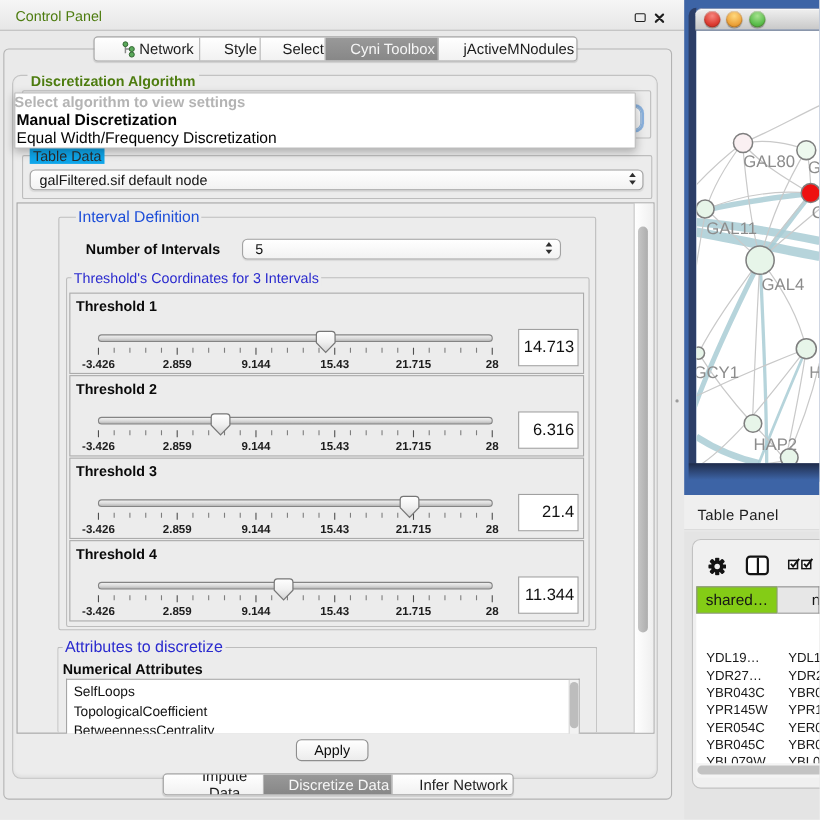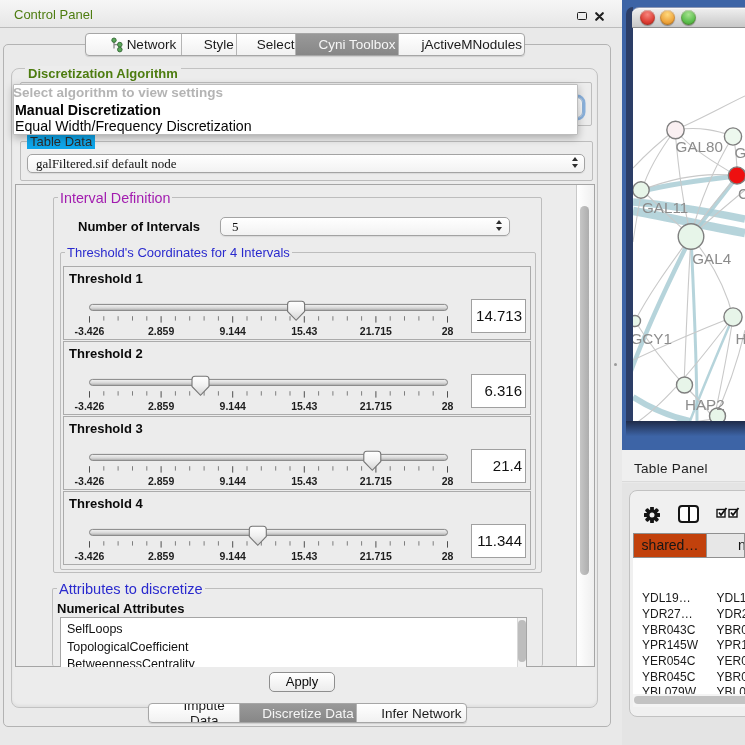--- a/index.html
+++ b/index.html
@@ -1,20 +1,20 @@
 <!DOCTYPE html>
 <html><head><meta charset="utf-8"><style>
 *{margin:0;padding:0;box-sizing:border-box;}
 html,body{width:745px;height:745px;overflow:hidden;}
 body{font-family:"Liberation Sans",sans-serif;background:#e9e9e9;}
 #root{position:relative;width:745px;height:745px;overflow:hidden;}
 .abs{position:absolute;}
 .grp{position:absolute;border:1px solid #bdbdbd;border-radius:2px;}
 .grpt{position:absolute;top:-7px;left:4px;background:#ececec;padding:0 2px;line-height:14px;white-space:nowrap;}
-.cmb{position:absolute;background:linear-gradient(#ffffff,#f2f2f2);border:1px solid #a3a3a3;border-radius:5px;box-shadow:0 1px 1px rgba(0,0,0,0.08);font-family:Liberation Serif, serif;}
+.cmb{position:absolute;background:linear-gradient(#ffffff,#f2f2f2);border:1px solid #a3a3a3;border-radius:5px;box-shadow:0 1px 1px rgba(0,0,0,0.08);}
 .cmbtx{position:absolute;left:8px;top:0;font-size:13px;color:#111;}
 .spin{position:absolute;width:8px;}
 .spin .up{width:0;height:0;border-left:3.5px solid transparent;border-right:3.5px solid transparent;border-bottom:4.5px solid #2e2e2e;margin-bottom:2.5px;}
 .spin .dn{width:0;height:0;border-left:3.5px solid transparent;border-right:3.5px solid transparent;border-top:4.5px solid #2e2e2e;}
 .thp{position:absolute;left:63px;width:468px;height:74px;border:1px solid #ababab;background:#ececec;}
 .tht{position:absolute;left:5px;top:4px;font-weight:bold;font-size:13px;color:#0a0a0a;}
 .vbox{position:absolute;left:407px;top:32px;width:55px;height:34px;background:#fff;border:1px solid #a0a0a0;font-size:15px;color:#111;text-align:right;line-height:32px;padding-right:3px;}
 .seg{position:absolute;display:flex;background:linear-gradient(#ffffff,#f1f1f1);border:1px solid #a6a6a6;border-radius:4px;box-shadow:0 1px 1px rgba(0,0,0,0.12);overflow:hidden;}
 .seg div{font-size:13.5px;color:#1b1b1b;text-align:center;border-right:1px solid #b5b5b5;display:flex;align-items:center;justify-content:center;padding-left:20px;}
 .seg div:last-child{border-right:none;}
@@ -52,32 +52,32 @@
       <span class="cmbtx" style="line-height:18px;">galFiltered.sif default node</span>
     </div>
 <div class="spin" style="left:572px;top:157px;">
       <div class="up"></div>
       <div class="dn"></div>
     </div>
 <div class="abs" style="left:15px;top:184px;width:580px;height:483px;border:1px solid #a5a5a5;background:#ececec;"></div>
 <div class="abs" style="left:576px;top:185px;width:18px;height:481px;background:linear-gradient(90deg,#ffffff,#efefef);border-left:1px solid #c9c9c9;"></div>
 <div class="abs" style="left:580px;top:206px;width:9px;height:369px;background:linear-gradient(90deg,#c6c6c6,#adadad);border-radius:5px;"></div>
 <div class="grp" style="left:53px;top:197px;width:489px;height:376px;">
-      <span class="grpt" style="color:#a21caf;font-size:14.3px;">Interval Definition</span>
+      <span class="grpt" style="color:#1d4ed8;font-size:14.3px;margin-left:11px;">Interval Definition</span>
     </div>
 <div class="abs" style="left:78px;top:219px;font-size:13px;font-weight:bold;color:#0a0a0a;">Number of Intervals</div>
 <div class="cmb" style="left:220px;top:217px;width:290px;height:19px;">
       <span class="cmbtx" style="line-height:18px;left:11px;">5</span>
     </div>
 <div class="spin" style="left:496px;top:220px;">
       <div class="up"></div>
       <div class="dn"></div>
     </div>
 <div class="grp" style="left:60px;top:252px;width:476px;height:318px;">
-      <span class="grpt" style="color:#2a2ace;font-size:13px;">Threshold's Coordinates for 4 Intervals</span>
+      <span class="grpt" style="color:#2a2ace;font-size:13px;">Threshold's Coordinates for 3 Intervals</span>
     </div>
 <div class="thp" style="top:266px;">
       <div class="tht">Threshold 1</div>
       <svg width="466" height="72" viewBox="0 0 466 72" style="position:absolute;left:0;top:0;">
         <defs>
           <linearGradient id="trk0" x1="0" y1="0" x2="0" y2="1">
             <stop offset="0" stop-color="#f4f4f4"></stop>
             <stop offset="0.55" stop-color="#d9d9d9"></stop>
             <stop offset="1" stop-color="#b0b0b0"></stop>
           </linearGradient>
@@ -380,21 +380,21 @@
 <div class="abs" style="left:678px;top:505px;width:21px;height:18px;border:2.4px solid #141414;border-radius:4px;background:#fff;"></div>
 <div class="abs" style="left:687.8px;top:507px;width:2.4px;height:14px;background:#141414;"></div>
 <svg class="abs" style="left:715.5px;top:507px;" width="12" height="11" viewBox="0 0 12 11">
       <rect x="1" y="2.5" width="8" height="7.5" fill="#fff" stroke="#141414" stroke-width="1.4"></rect>
       <path d="M3,5.5 L5,8 L10.5,1" stroke="#141414" stroke-width="1.8" fill="none"></path>
     </svg>
 <svg class="abs" style="left:727.5px;top:507px;" width="12" height="11" viewBox="0 0 12 11">
       <rect x="1" y="2.5" width="8" height="7.5" fill="#fff" stroke="#141414" stroke-width="1.4"></rect>
       <path d="M3,5.5 L5,8 L10.5,1" stroke="#141414" stroke-width="1.8" fill="none"></path>
     </svg>
-<div class="abs" style="left:633px;top:533px;width:74px;height:25px;background:#c2410c;border:1px solid #909090;font-size:14px;color:#161616;text-align:center;line-height:23px;">shared…</div>
+<div class="abs" style="left:633px;top:533px;width:74px;height:25px;background:#84cc16;border:1px solid #909090;font-size:14px;color:#161616;text-align:center;line-height:23px;">shared…</div>
 <div class="abs" style="left:707px;top:533px;width:38px;height:25px;background:#e7e7e7;border:1px solid #909090;border-left:none;font-size:14px;color:#161616;line-height:23px;padding-left:31px;overflow:hidden;">na</div>
 <div class="abs" style="left:633px;top:558px;width:112px;height:136px;background:#fff;overflow:hidden;">
 <div class="row abs" style="left:9px;top:1.2px;">YDL19…</div>
 <div class="row abs" style="left:83.5px;top:1.2px;">YDL19</div>
 <div class="row abs" style="left:9px;top:16.9px;">YDR27…</div>
 <div class="row abs" style="left:83.5px;top:16.9px;">YDR27</div>
 <div class="row abs" style="left:9px;top:32.6px;">YBR043C</div>
 <div class="row abs" style="left:83.5px;top:32.6px;">YBR04</div>
 <div class="row abs" style="left:9px;top:48.3px;">YPR145W</div>
 <div class="row abs" style="left:83.5px;top:48.3px;">YPR14</div>

